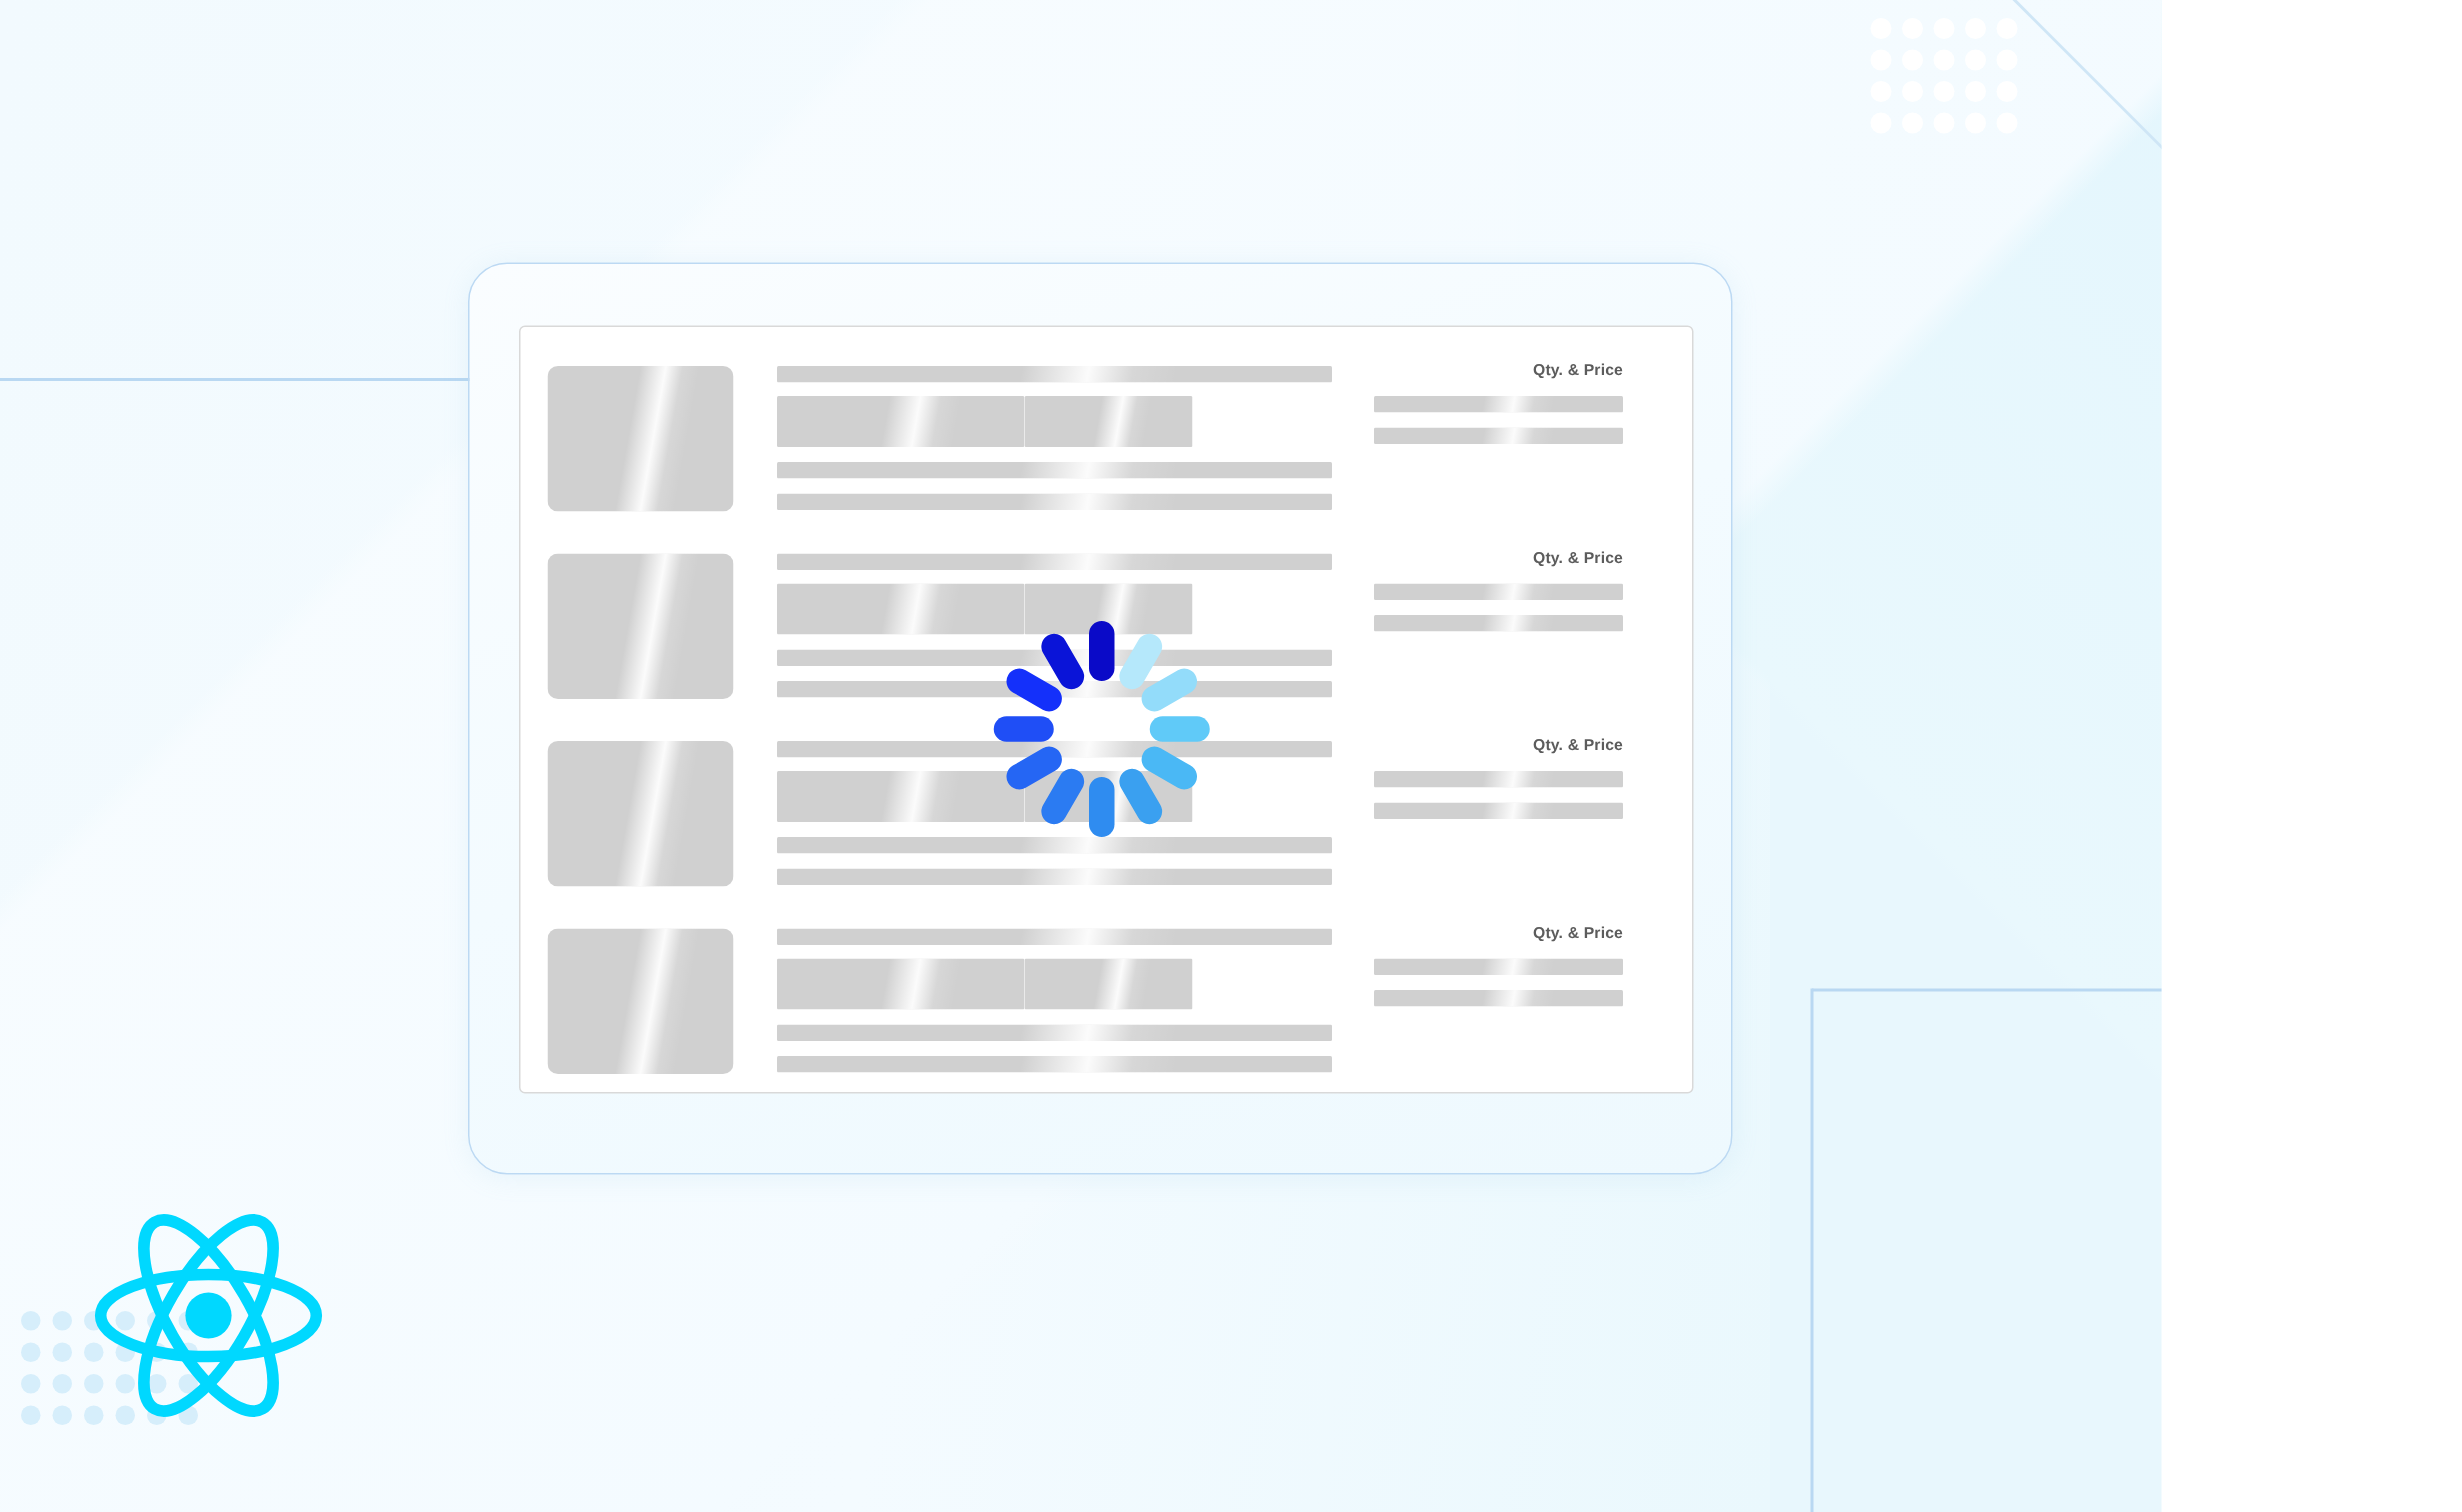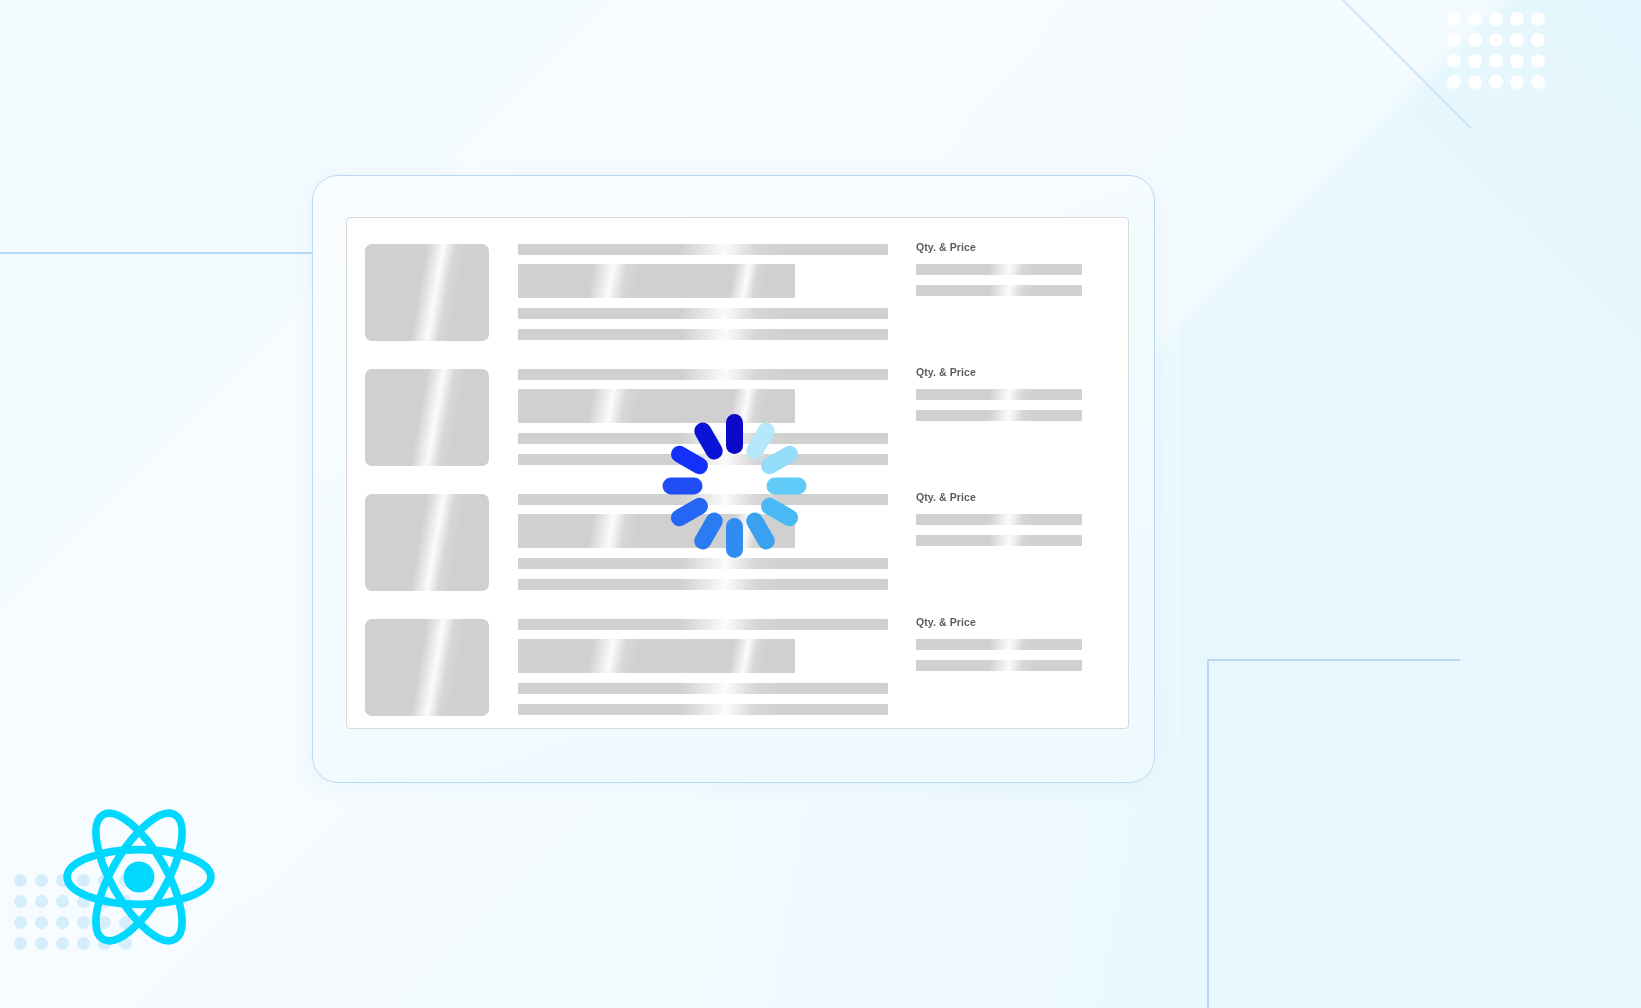--- a/index.html
+++ b/index.html
@@ -6,24 +6,25 @@
 
   html, body {
     width: 1641px;
     height: 1008px;
     overflow: hidden;
     font-family: "Liberation Sans", sans-serif;
   }
 
   #stage {
     position: relative;
-    width: 1641px;
+    width: 1441px;
     height: 1008px;
     background: #e8f7fd;
     overflow: hidden;
+    text-align: right;
   }
 
   
   .bg-diagonal-band {
     position: absolute;
     left: -260px;
     top: -420px;
     width: 2000px;
     height: 1500px;
     background: linear-gradient(135deg,

